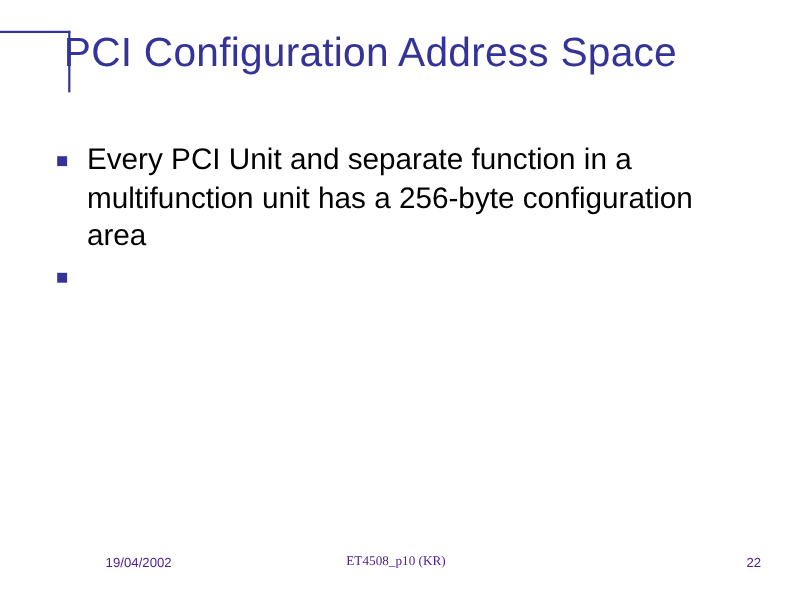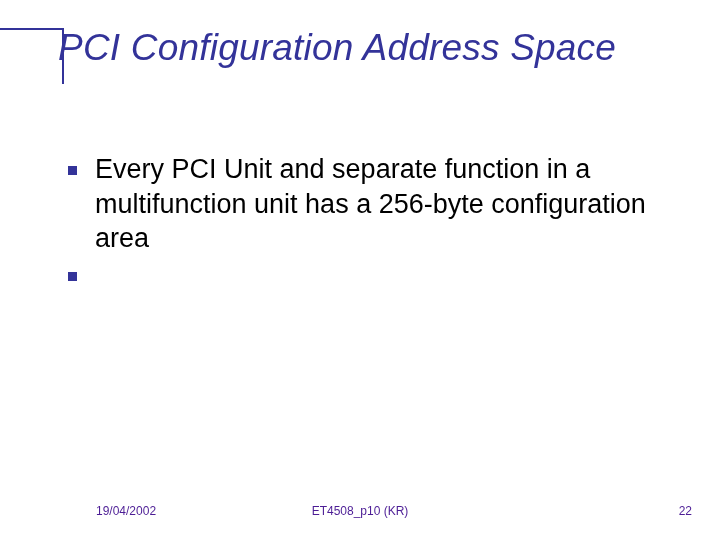--- a/index.html
+++ b/index.html
@@ -26,28 +26,26 @@
     border-top: 2px solid #333399;
     border-right: 2px solid #333399;
   }
   .title-text {
     font-size: 37px;
     color: #333399;
     font-weight: 400;
     letter-spacing: 0.2px;
     padding-left: 12px;
     line-height: 1.1;
-    font-style: italic;
   }
   .bullets {
     position: absolute;
     top: 128px;
-    left: 68px;
+    left: 52px;
     right: 40px;
-    margin-top: 24px;
   }
   .bullet-row {
     display: flex;
     align-items: flex-start;
     margin-bottom: 2px;
   }
   .bullet-square {
     width: 9px;
     height: 9px;
     background: #333399;
@@ -70,20 +68,21 @@
     font-size: 12px;
     color: #4c1d95;
   }
   .footer-left {
     position: absolute;
     left: 96px;
   }
   .footer-center {
     width: 100%;
     text-align: center;
+    font-family: Liberation Serif, serif;
   }
   .footer-right {
     position: absolute;
     right: 28px;
   }
 </style>
 </head>
 <body>
 
 <div class="title-wrap">

